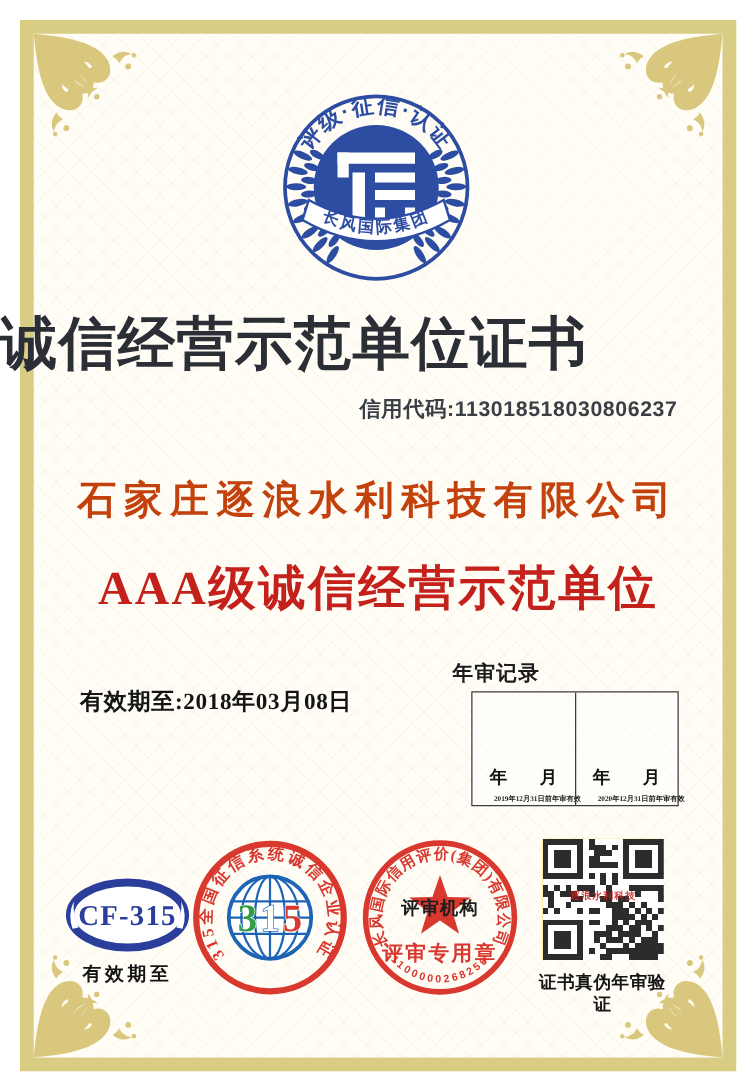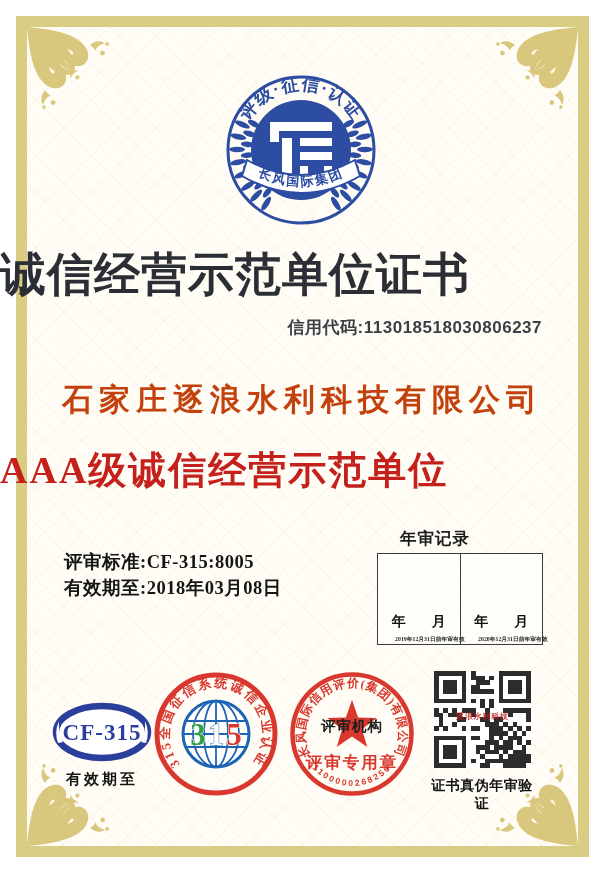--- a/index.html
+++ b/index.html
@@ -29,31 +29,31 @@
   }
   .credit{
     position:absolute;right:63px;top:316px;text-align:left;
     font-size:17px;font-weight:700;color:#3a3f45;letter-spacing:.5px;
   }
   .company{
     position:absolute;left:0;right:0;top:379px;text-align:center;
     font-size:31px;font-weight:800;letter-spacing:6px;color:#c2410c;
   }
   .rating{
-    position:absolute;left:0;right:0;top:445px;text-align:left;
+    position:absolute;left:0;right:0;top:445px;text-align:center;
     font-family:"Liberation Serif",serif;
     font-size:38px;font-weight:900;letter-spacing:2px;color:#c4211c;
   }
   .details{
     position:absolute;left:64px;top:549px;
     font-family:"Liberation Serif",serif;font-size:18.5px;font-weight:700;
     color:#141414;line-height:26px;letter-spacing:.5px;
   }
   .review-title{
-    position:absolute;left:400px;top:528px;
+    position:absolute;left:362px;top:528px;
     font-family:"Liberation Serif",serif;font-size:16.5px;font-weight:700;color:#1b1b1b;
     letter-spacing:1px;
   }
   .review-table{
     position:absolute;left:377px;top:553px;width:164px;height:90px;
     border:1.5px solid #3c3c3c;display:flex;background:rgba(255,255,255,.5);
   }
   .review-cell{flex:1;position:relative}
   .review-cell + .review-cell{border-left:1.5px solid #3c3c3c}
   .ym{
@@ -178,21 +178,20 @@
     <textPath href="#embRibbonArc" startOffset="50%" text-anchor="middle">长风国际集团</textPath>
   </text>
 </svg>
 
 <div class="title">诚信经营示范单位证书</div>
 <div class="credit">信用代码:113018518030806237</div>
 <div class="company">石家庄逐浪水利科技有限公司</div>
 <div class="rating">AAA级诚信经营示范单位</div>
 
 <div class="details">
-  <div>评审标准:CF-315:8005</div>
   <div>有效期至:2018年03月08日</div>
 </div>
 
 <div class="review-title">年审记录</div>
 <div class="review-table">
   <div class="review-cell">
     <div class="ym">
       <span>年</span>
       <span>月</span>
     </div>

